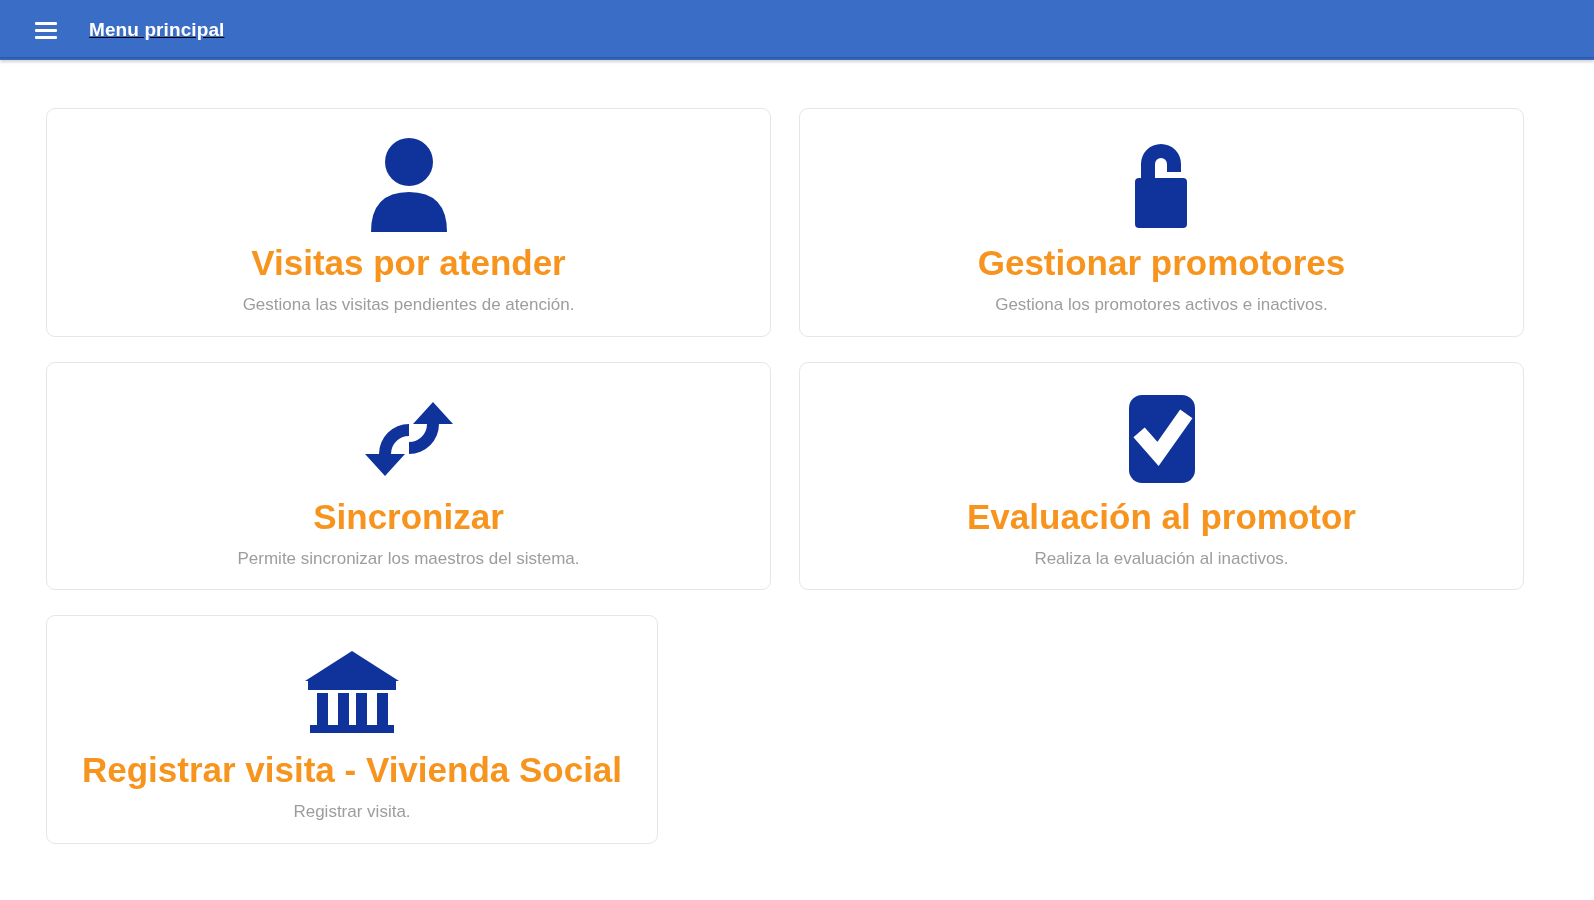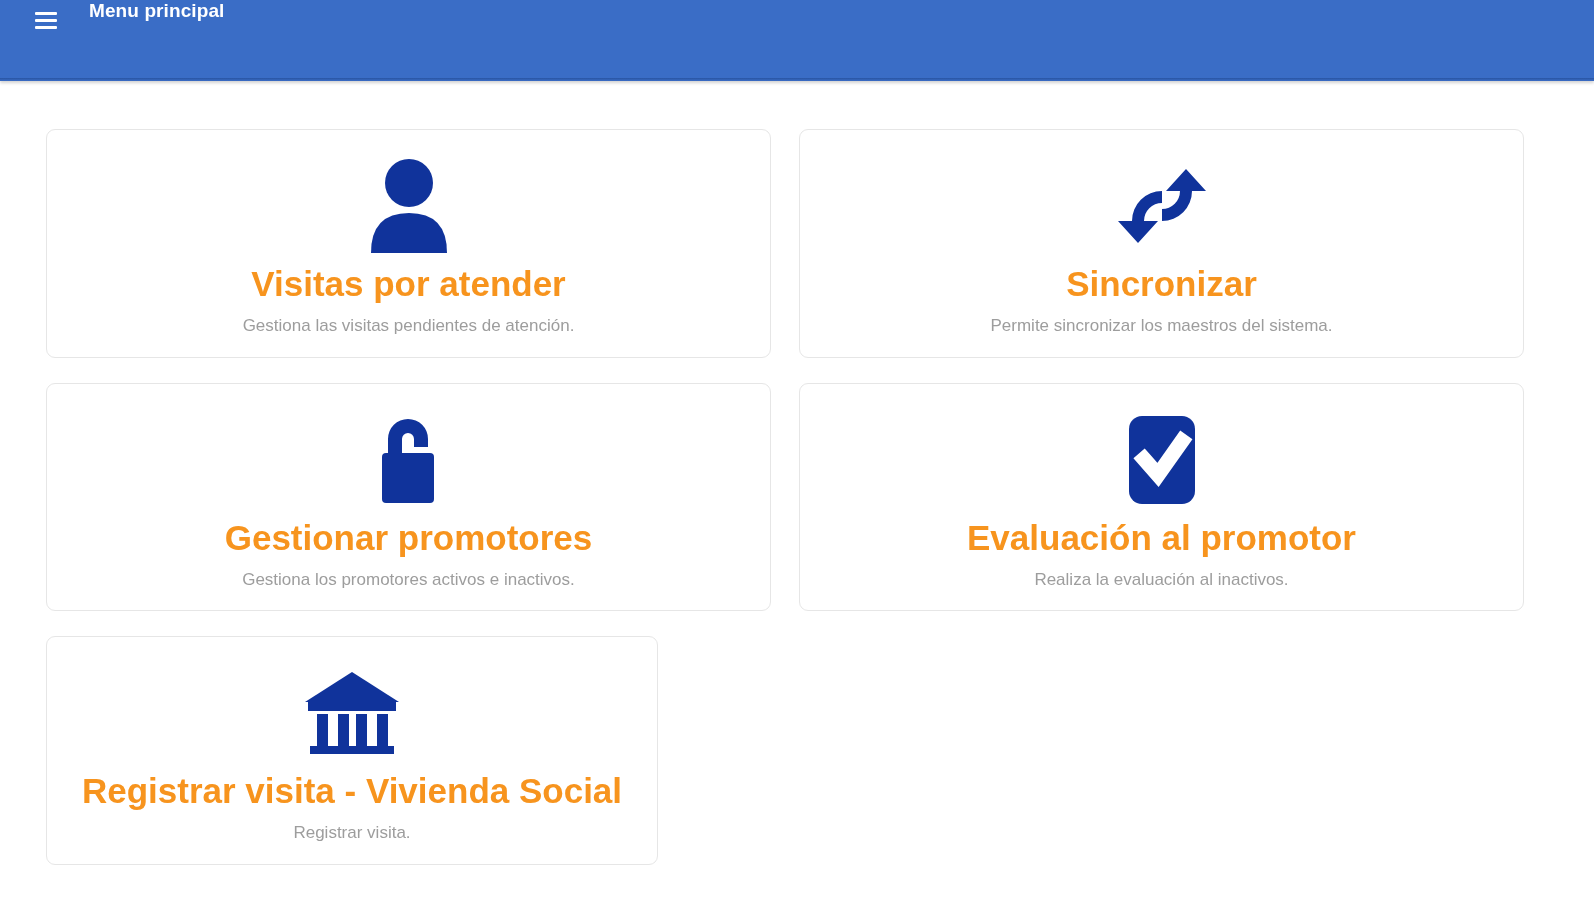--- a/index.html
+++ b/index.html
@@ -10,26 +10,27 @@
     height: 900px;
     background: #ffffff;
     font-family: "Liberation Sans", sans-serif;
     overflow: hidden;
   }
 
   
   .appbar {
     position: relative;
     width: 1594px;
-    height: 81px;
+    height: 60px;
     background: #3a6dc6;
     display: flex;
-    align-items: flex-start;
+    align-items: center;
     padding-left: 26px;
     box-shadow: 0 2px 3px rgba(0,0,0,0.18);
+    text-decoration: underline;
   }
   .appbar::after {
     content: "";
     position: absolute;
     left: 0; right: 0; bottom: 0;
     height: 3px;
     background: linear-gradient(to bottom, rgba(20,55,120,0.45), rgba(58,109,198,0));
   }
 
   .menu-btn {
@@ -134,38 +135,38 @@
           <circle cx="48" cy="26" r="24" fill="#10339B"></circle>
           <path d="M10 96 Q10 56 48 56 Q86 56 86 96 Z" fill="#10339B"></path>
         </svg>
       </div>
       <div class="card-title">Visitas por atender</div>
       <div class="card-desc">Gestiona las visitas pendientes de atención.</div>
     </div>
 
     <div class="card">
       <div class="card-icon">
+        <svg width="86" height="98" viewBox="0 0 86 98">
+          <path d="M22 44 L22 28 A20 20 0 0 1 62 28 L62 36 L48 36 L48 28 A6 6 0 0 0 36 28 L36 44 Z" fill="#10339B"></path>
+          <rect x="16" y="42" width="52" height="50" rx="4" fill="#10339B"></rect>
+        </svg>
+      </div>
+      <div class="card-title">Gestionar promotores</div>
+      <div class="card-desc">Gestiona los promotores activos e inactivos.</div>
+    </div>
+
+    <div class="card">
+      <div class="card-icon">
         <svg width="100" height="98" viewBox="0 0 100 98">
           <path d="M50 10 A30 30 0 0 0 20 40 L6 40 L26 62 L46 40 L32 40 A18 18 0 0 1 50 22 Z" fill="#10339B" transform="rotate(180 50 37)"></path>
           <path d="M50 88 A30 30 0 0 0 80 58 L94 58 L74 36 L54 58 L68 58 A18 18 0 0 1 50 76 Z" fill="#10339B" transform="rotate(180 50 61)"></path>
         </svg>
       </div>
       <div class="card-title">Sincronizar</div>
       <div class="card-desc">Permite sincronizar los maestros del sistema.</div>
-    </div>
-
-    <div class="card">
-      <div class="card-icon">
-        <svg width="86" height="98" viewBox="0 0 86 98">
-          <path d="M22 44 L22 28 A20 20 0 0 1 62 28 L62 36 L48 36 L48 28 A6 6 0 0 0 36 28 L36 44 Z" fill="#10339B"></path>
-          <rect x="16" y="42" width="52" height="50" rx="4" fill="#10339B"></rect>
-        </svg>
-      </div>
-      <div class="card-title">Gestionar promotores</div>
-      <div class="card-desc">Gestiona los promotores activos e inactivos.</div>
     </div>
 
     <div class="card">
       <div class="card-icon">
         <svg width="92" height="98" viewBox="0 0 92 98">
           <rect x="13" y="5" width="66" height="88" rx="13" fill="#10339B"></rect>
           <path d="M28 48 L42 64 L66 30" stroke="#ffffff" stroke-width="15" fill="none" stroke-linecap="square" stroke-linejoin="miter"></path>
         </svg>
       </div>
       <div class="card-title">Evaluación al promotor</div>

